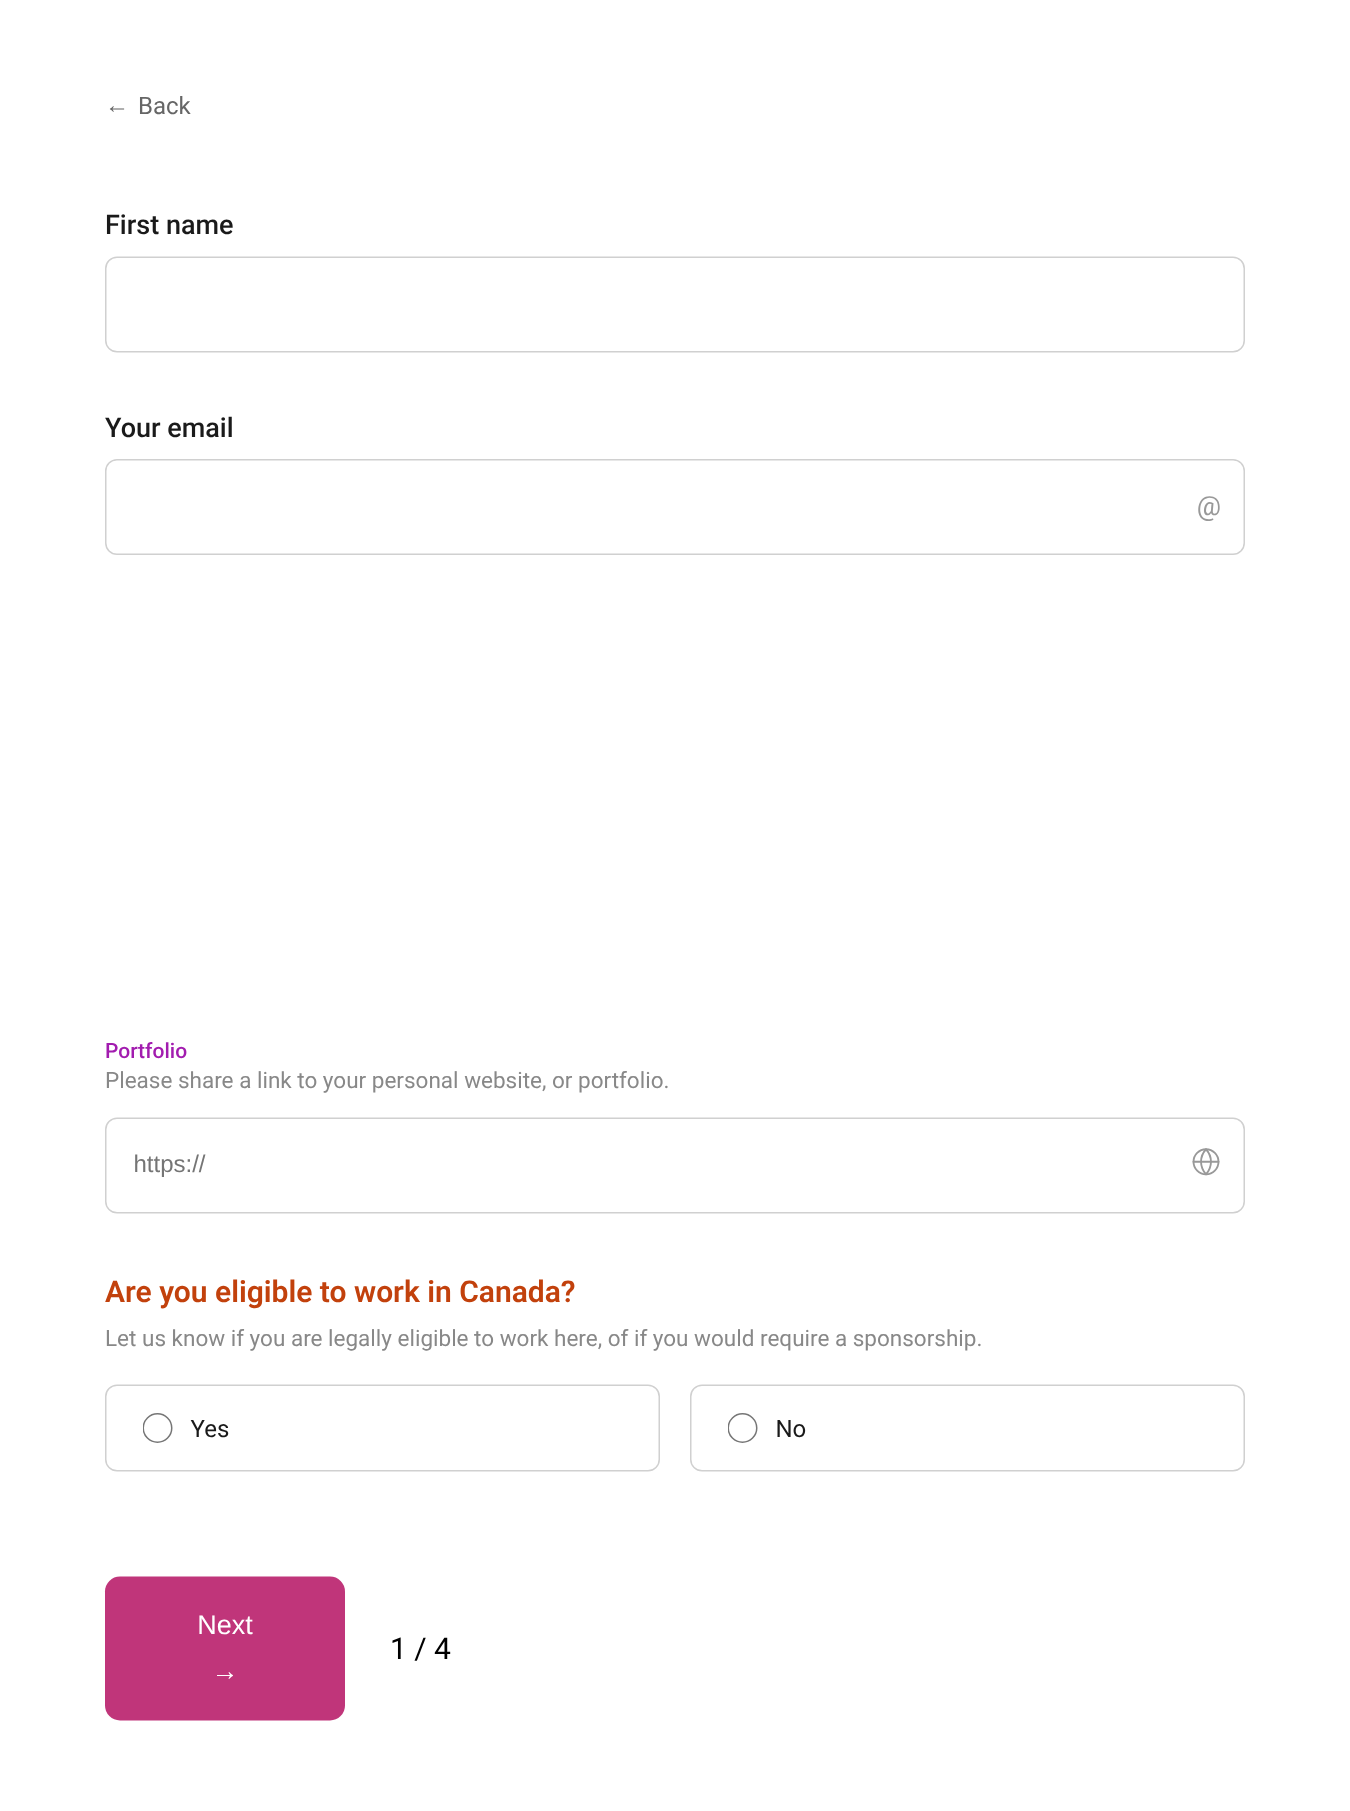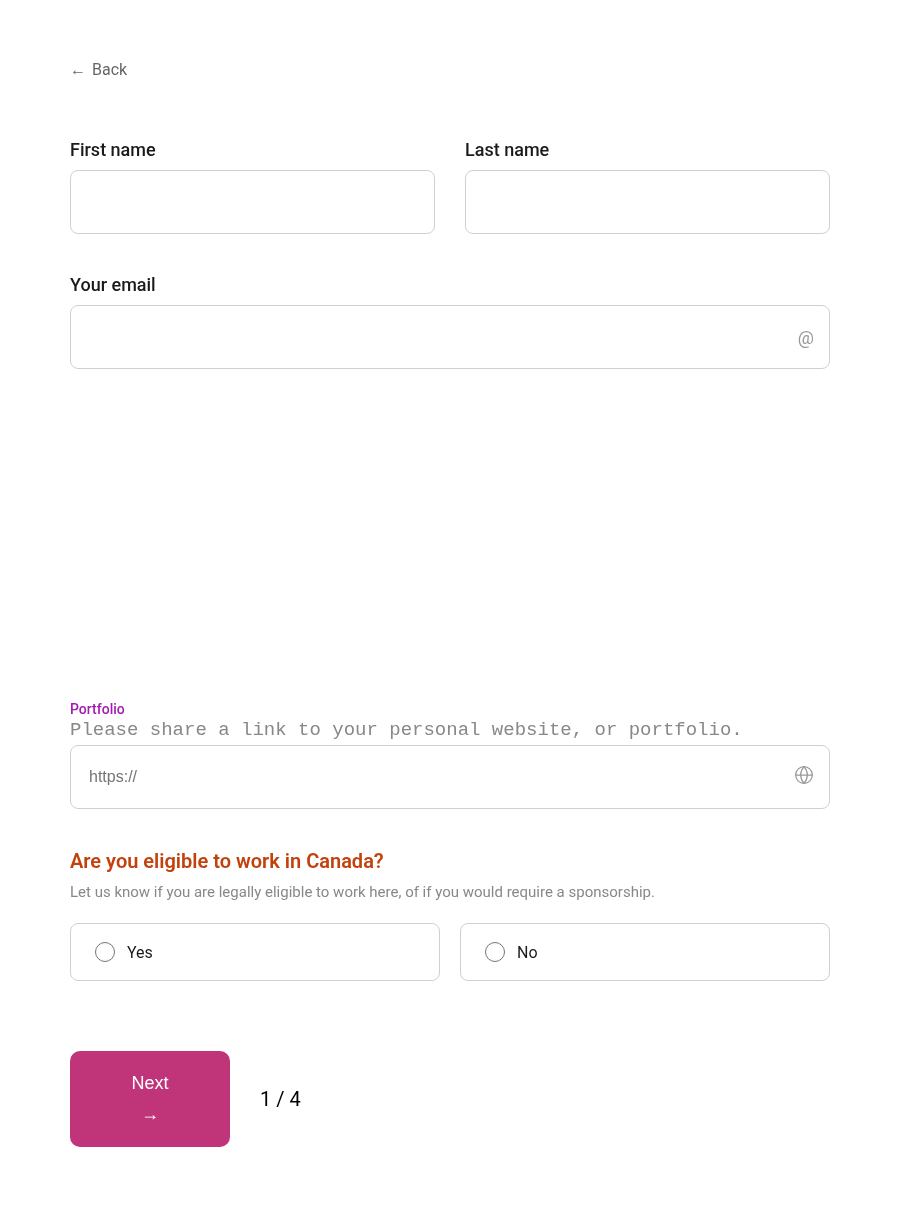--- a/index.html
+++ b/index.html
@@ -93,25 +93,24 @@
       position: absolute;
       right: 16px;
       top: 50%;
       transform: translateY(-50%);
       color: #999999;
       font-size: 18px;
       pointer-events: none;
     }
 
     .field-description {
-      font-size: 19px;
+      font-size: 15px;
       color: #888888;
       margin-top: -4px;
-      margin-bottom: 4px;
-      font-family: Liberation Mono, monospace;
+      margin-bottom: 16px;
     }
 
     .portfolio-section {
       margin-bottom: 40px;
     }
 
     .section-title {
       font-size: 14px;
       font-weight: 500;
       color: #a21caf;
@@ -198,24 +197,20 @@
 <div class="page-container">
 
   <a class="back-link" href="#">
     <span class="back-arrow">←</span>
     <span>Back</span>
   </a>
 
   <div class="name-row">
     <div class="field-group">
       <label class="field-label">First name</label>
-      <input class="field-input" type="text" placeholder="" style="">
-    </div>
-    <div class="field-group">
-      <label class="field-label">Last name</label>
       <input class="field-input" type="text" placeholder="" style="">
     </div>
   </div>
 
   <div class="form-section field-group full-width">
     <label class="field-label">Your email</label>
     <div class="input-with-icon">
       <input class="field-input" type="email" placeholder="" style="">
       <span class="input-icon">@</span>
     </div>

